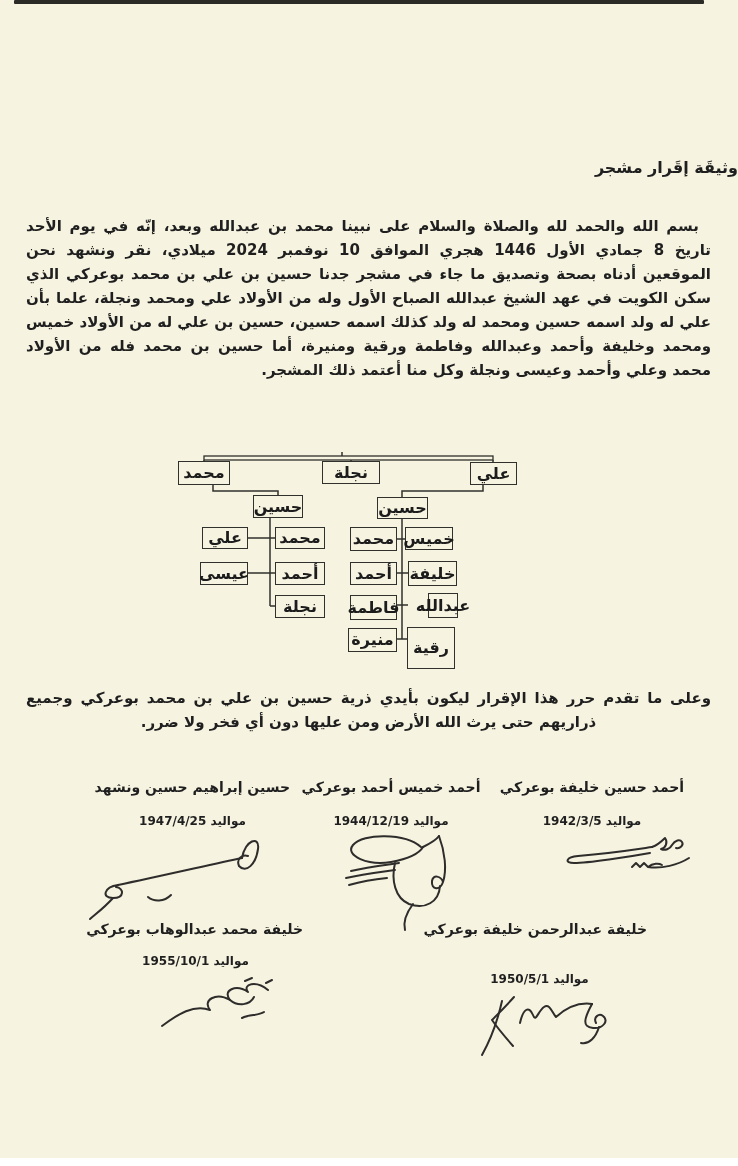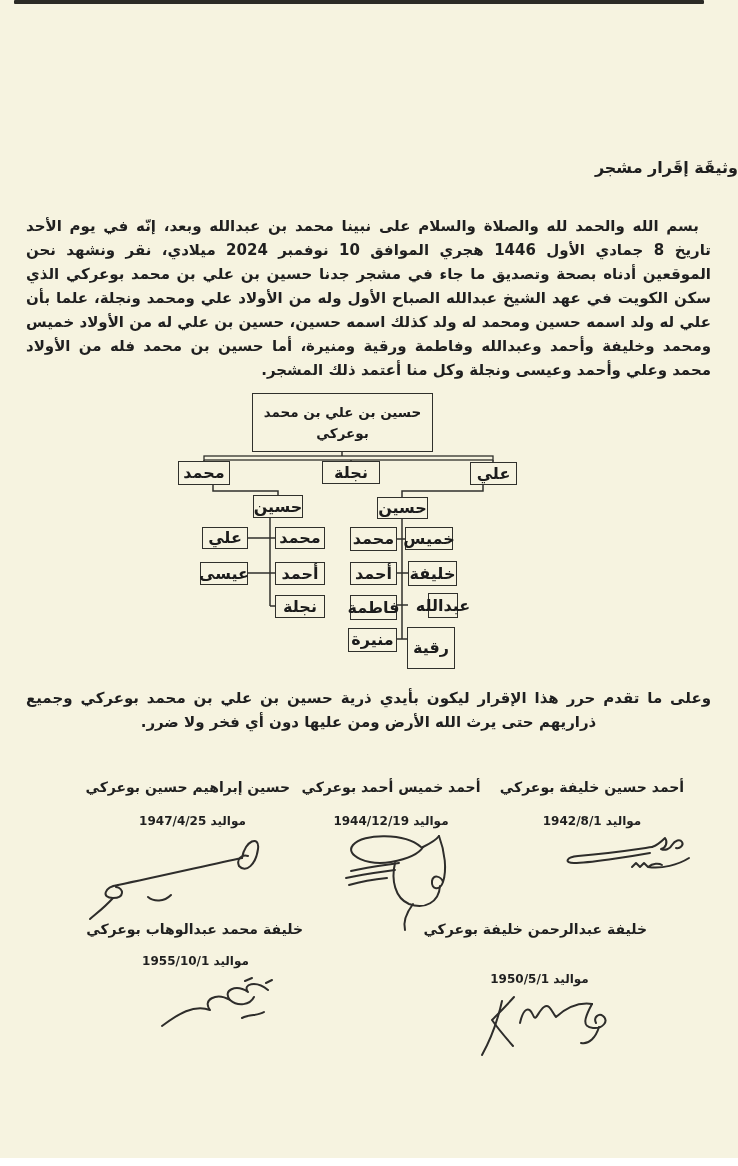--- a/index.html
+++ b/index.html
@@ -56,21 +56,20 @@
       <path d="M204,70 V72 M351,70 V72 M493,70 V73"></path>
       <path d="M213,95 V101 H278 V105"></path>
       <path d="M483,95 V101 H402 V107"></path>
       <path d="M270,128 V216"></path>
       <path d="M248,148 H275 M248,183 H275 M270,216 H275"></path>
       <path d="M402,129 V249"></path>
       <path d="M397,149 H405 M397,183 H408 M397,215 H408 M397,249 H407"></path>
     </g>
   </svg>
 
-  <div class="tbox root" style="left:252px;top:3px;width:181px;height:59px">حسين بن علي بن محمد بوعركي</div>
 
   <div class="tbox" style="left:178px;top:71px;width:52px;height:24px">محمد</div>
   <div class="tbox" style="left:322px;top:71px;width:58px;height:23px">نجلة</div>
   <div class="tbox" style="left:470px;top:72px;width:47px;height:23px">علي</div>
 
   <div class="tbox" style="left:253px;top:105px;width:50px;height:23px">حسين</div>
   <div class="tbox" style="left:377px;top:107px;width:51px;height:22px">حسين</div>
 
   <div class="tbox" style="left:275px;top:137px;width:50px;height:22px">محمد</div>
   <div class="tbox" style="left:202px;top:137px;width:46px;height:22px">علي</div>
@@ -87,32 +86,32 @@
   <div class="tbox" style="left:407px;top:237px;width:48px;height:42px">رقية</div>
   <div class="tbox" style="left:348px;top:238px;width:49px;height:24px">منيرة</div>
 </div>
 
 <div class="para closing">وعلى ما تقدم حرر هذا الإقرار ليكون بأيدي ذرية حسين بن علي بن محمد بوعركي وجميع ذراريهم حتى يرث الله الأرض ومن عليها دون أي فخر ولا ضرر.</div>
 
 <div class="sig-block" style="left:492px;top:779px;width:200px">
   <div class="sig-name">أحمد حسين خليفة بوعركي</div>
   <div class="sig-birth">
     <span>مواليد</span>
-    <span class="date">1942/8/1</span>
+    <span class="date">1942/3/5</span>
   </div>
 </div>
 <div class="sig-block" style="left:296px;top:779px;width:190px">
   <div class="sig-name">أحمد خميس أحمد بوعركي</div>
   <div class="sig-birth">
     <span>مواليد</span>
     <span class="date">1944/12/19</span>
   </div>
 </div>
 <div class="sig-block" style="left:95px;top:779px;width:195px">
-  <div class="sig-name">حسين إبراهيم حسين بوعركي</div>
+  <div class="sig-name">حسين إبراهيم حسين ونشهد</div>
   <div class="sig-birth">
     <span>مواليد</span>
     <span class="date">1947/4/25</span>
   </div>
 </div>
 
 <div class="sig-block" style="left:432px;top:921px;width:215px">
   <div class="sig-name">خليفة عبدالرحمن خليفة بوعركي</div>
   <div class="sig-birth" style="margin-top:35px">
     <span>مواليد</span>

